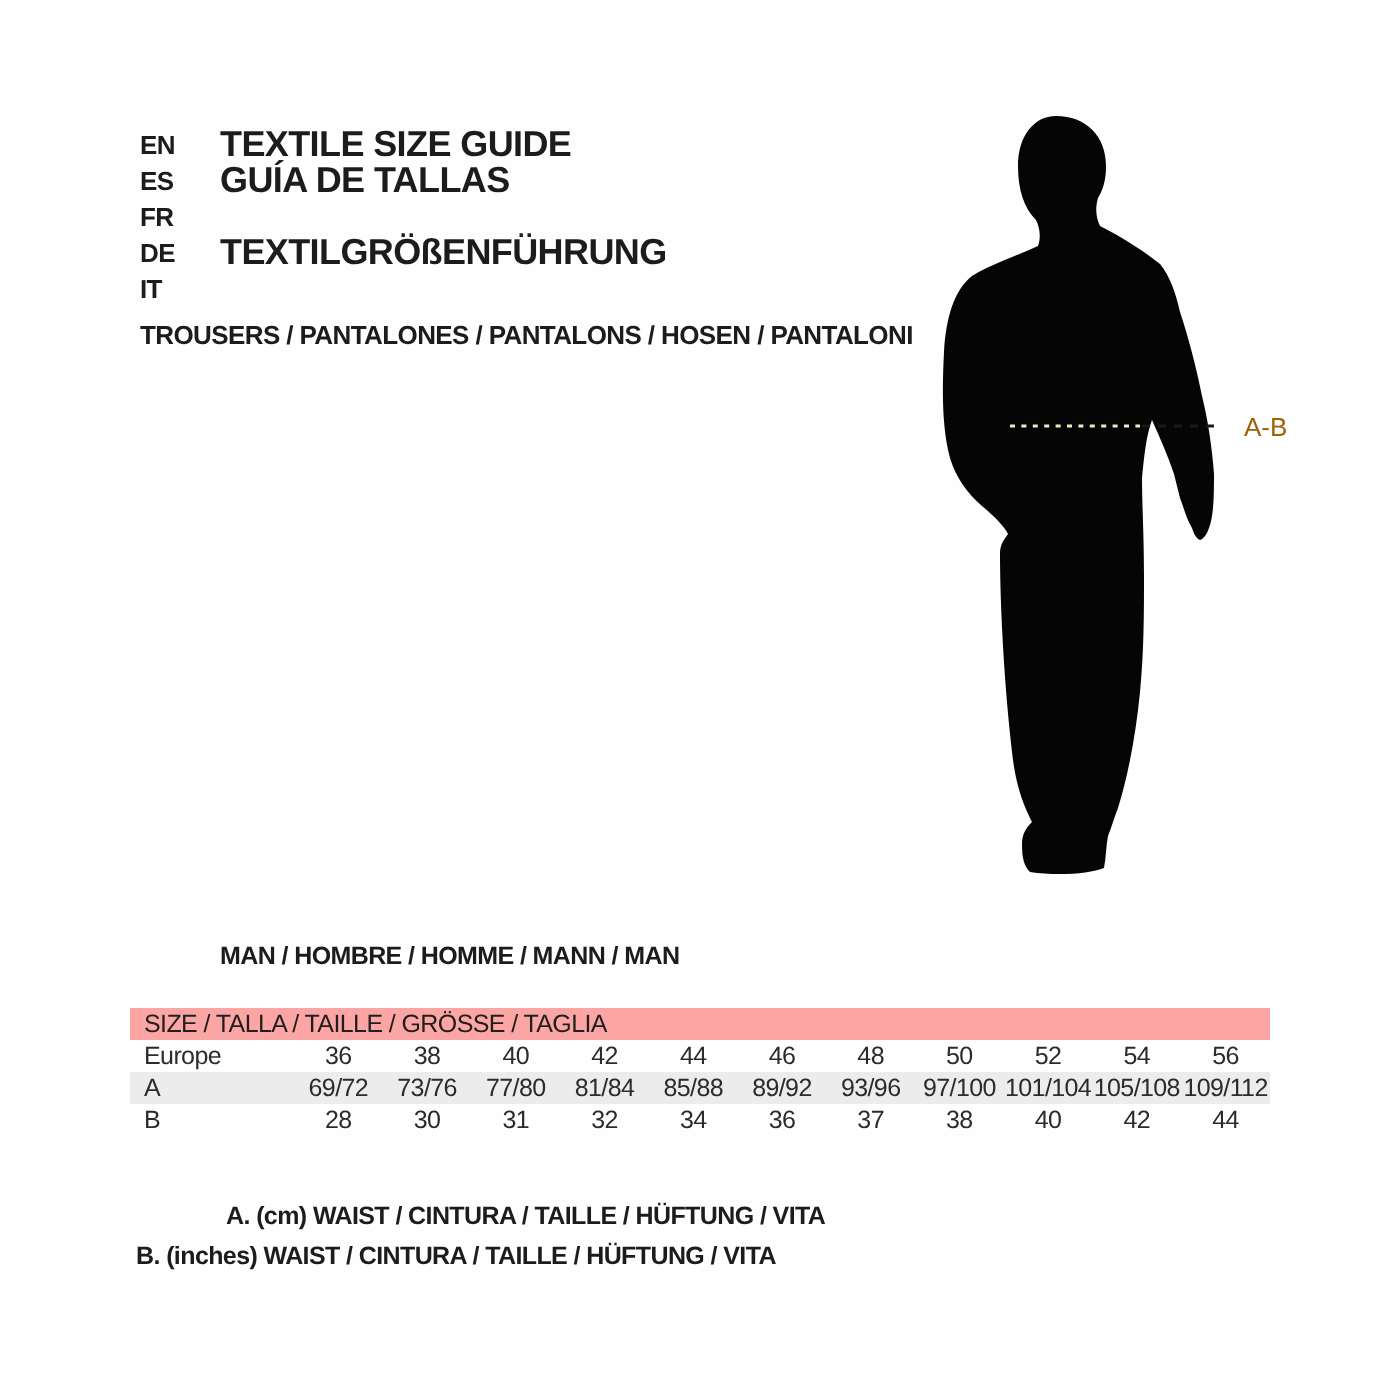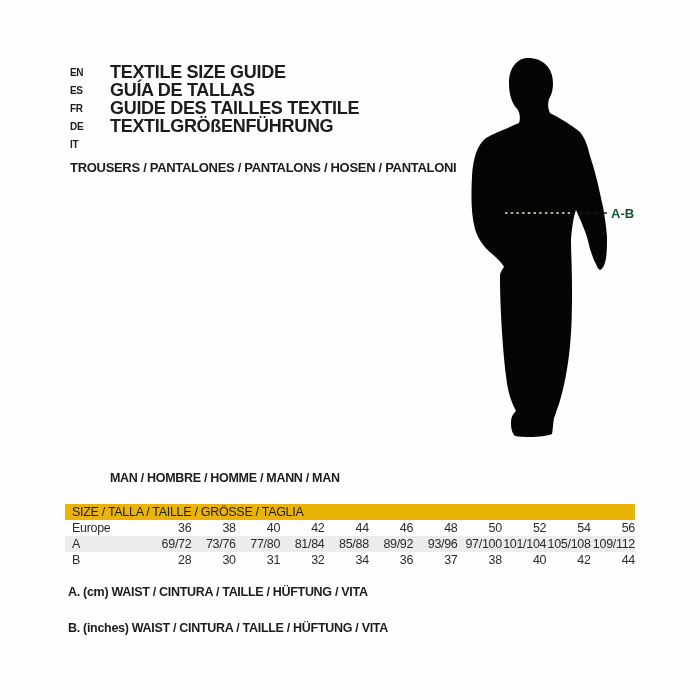--- a/index.html
+++ b/index.html
@@ -11,81 +11,80 @@
     background: #fefefe;
     font-family: "Liberation Sans", sans-serif;
     color: #1c1c1c;
     overflow: hidden;
   }
 
   
   .lang-block { position: absolute; left: 70px; top: 63px; }
   .lang-row { display: flex; height: 18px; align-items: center; }
   .lang-code {
-    width: 40px; font-size: 10px; font-weight: 700; letter-spacing: -0.3px;
+    width: 40px; font-size: 13px; font-weight: 700; letter-spacing: -0.3px;
   }
   .lang-label { font-size: 18px; font-weight: 700; letter-spacing: -0.3px; }
 
   
   .category-title {
     position: absolute; left: 70px; top: 160px;
     font-size: 13px; font-weight: 700; letter-spacing: -0.3px;
   }
   .gender-title {
     position: absolute; left: 70px; top: 471px;
     font-size: 12.5px; font-weight: 700; letter-spacing: -0.3px; margin-left: 40px;
   }
 
   
   .figure-wrap { position: absolute; left: 450px; top: 40px; width: 240px; height: 420px; }
   .figure-wrap svg { position: absolute; left: 0; top: 0; }
   .ab-label {
-    position: absolute; left: 161px; top: 166px;
-    font-size: 13px; font-weight: 700; letter-spacing: 0px; color: #14532d;
+    position: absolute; left: 172px; top: 166px;
+    font-size: 13px; font-weight: 400; letter-spacing: 0px; color: #a16207;
   }
 
   
   .size-table {
     position: absolute; left: 65px; top: 504px; width: 570px;
     border-collapse: collapse; table-layout: fixed;
     font-size: 12.5px; letter-spacing: -0.3px; color: #2b2b2b;
   }
-  .size-table td { height: 16px; text-align: right; vertical-align: middle; padding: 0; }
+  .size-table td { height: 16px; text-align: center; vertical-align: middle; padding: 0; }
   .size-table .table-header {
-    background: #eab308; text-align: left; padding-left: 7px;
+    background: #fca5a5; text-align: left; padding-left: 7px;
     color: #1f1f1f; height: 16px;
   }
   .size-table .row-label { text-align: left; padding-left: 7px; }
   .size-table tbody tr:nth-child(even) { background: #ececec; }
 
   
   .note {
     position: absolute; left: 68px;
     font-size: 12.5px; font-weight: 700; letter-spacing: -0.3px; line-height: 14px;
   }
-  .note-a { top: 585px; }
+  .note-a { top: 601px; margin-left: 45px; }
   .note-b { top: 621px; }
 </style>
 </head>
 <body>
 
 <div class="canvas">
 
   <div class="lang-block">
     <div class="lang-row">
       <span class="lang-code">EN</span>
       <span class="lang-label">TEXTILE SIZE GUIDE</span>
     </div>
     <div class="lang-row">
       <span class="lang-code">ES</span>
       <span class="lang-label">GUÍA DE TALLAS</span>
     </div>
     <div class="lang-row">
       <span class="lang-code">FR</span>
-      <span class="lang-label">GUIDE DES TAILLES TEXTILE</span>
     </div>
     <div class="lang-row">
       <span class="lang-code">DE</span>
       <span class="lang-label">TEXTILGRÖßENFÜHRUNG</span>
     </div>
     <div class="lang-row">
       <span class="lang-code">IT</span>
     </div>
   </div>
 

